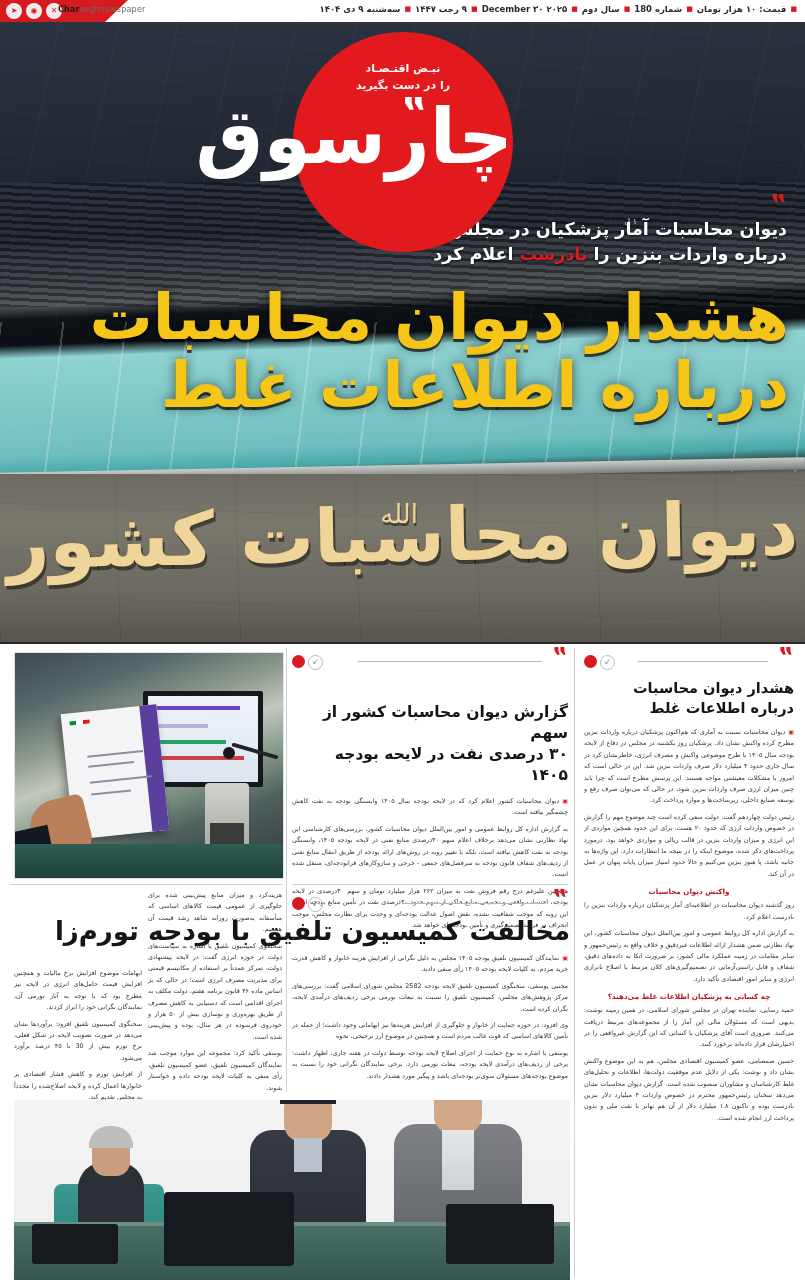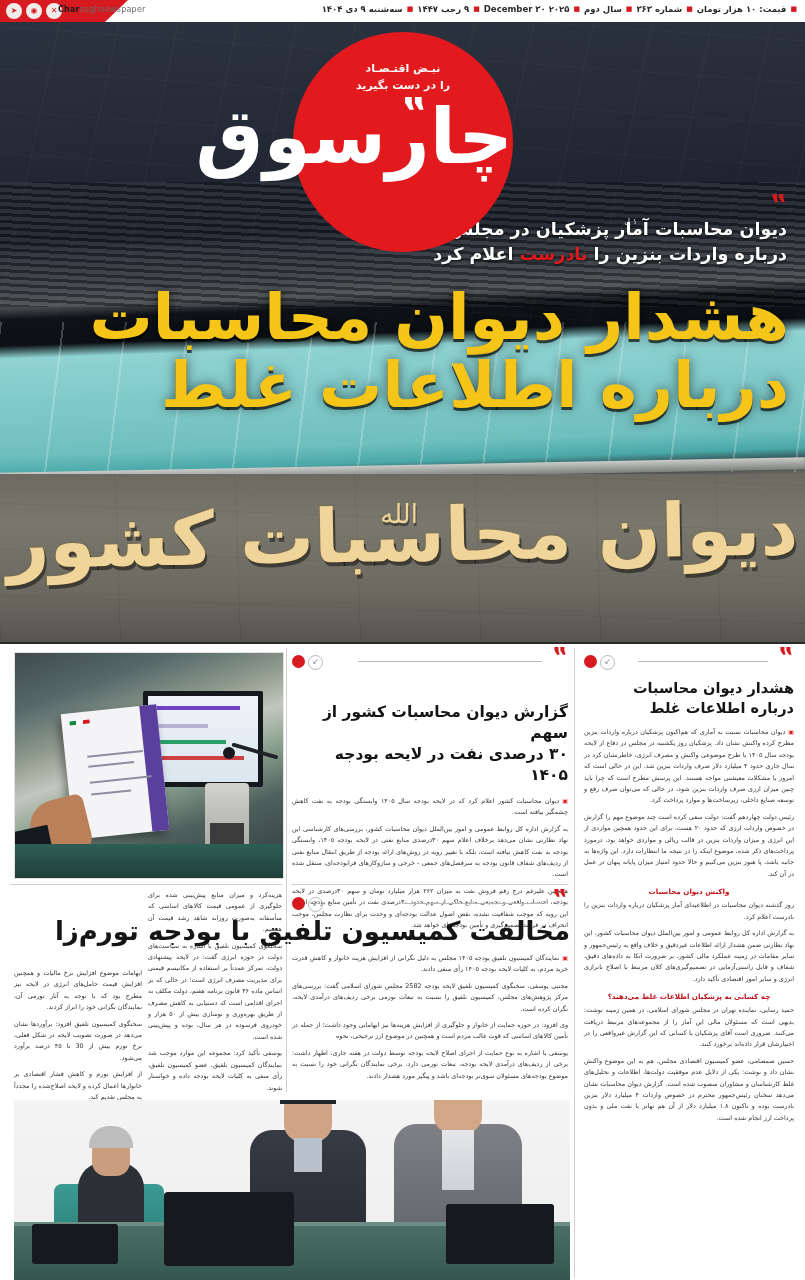--- a/index.html
+++ b/index.html
@@ -184,21 +184,21 @@
       <div class="soc">◉</div>
       <div class="soc">➤</div>
     </div>
     <div class="tb-brand">
       <b>Char</b><span>soghnewspaper</span>
     </div>
     <div class="tb-date">
       <span class="sq">■</span>
       <span class="itm">قیمت: ۱۰ هزار تومان</span>
       <span class="sq">■</span>
-      <span class="itm">شماره ۳۶۳</span>
+      <span class="itm">شماره 180</span>
       <span class="sq">■</span>
       <span class="itm">سال دوم</span>
       <span class="sq">■</span>
       <span class="itm">۲۰۲۵ December ۳۰</span>
       <span class="sq">■</span>
       <span class="itm">۹ رجب ۱۴۴۷</span>
       <span class="sq">■</span>
       <span class="itm">سه‌شنبه ۹ دی ۱۴۰۴</span>
     </div>
   </div>

